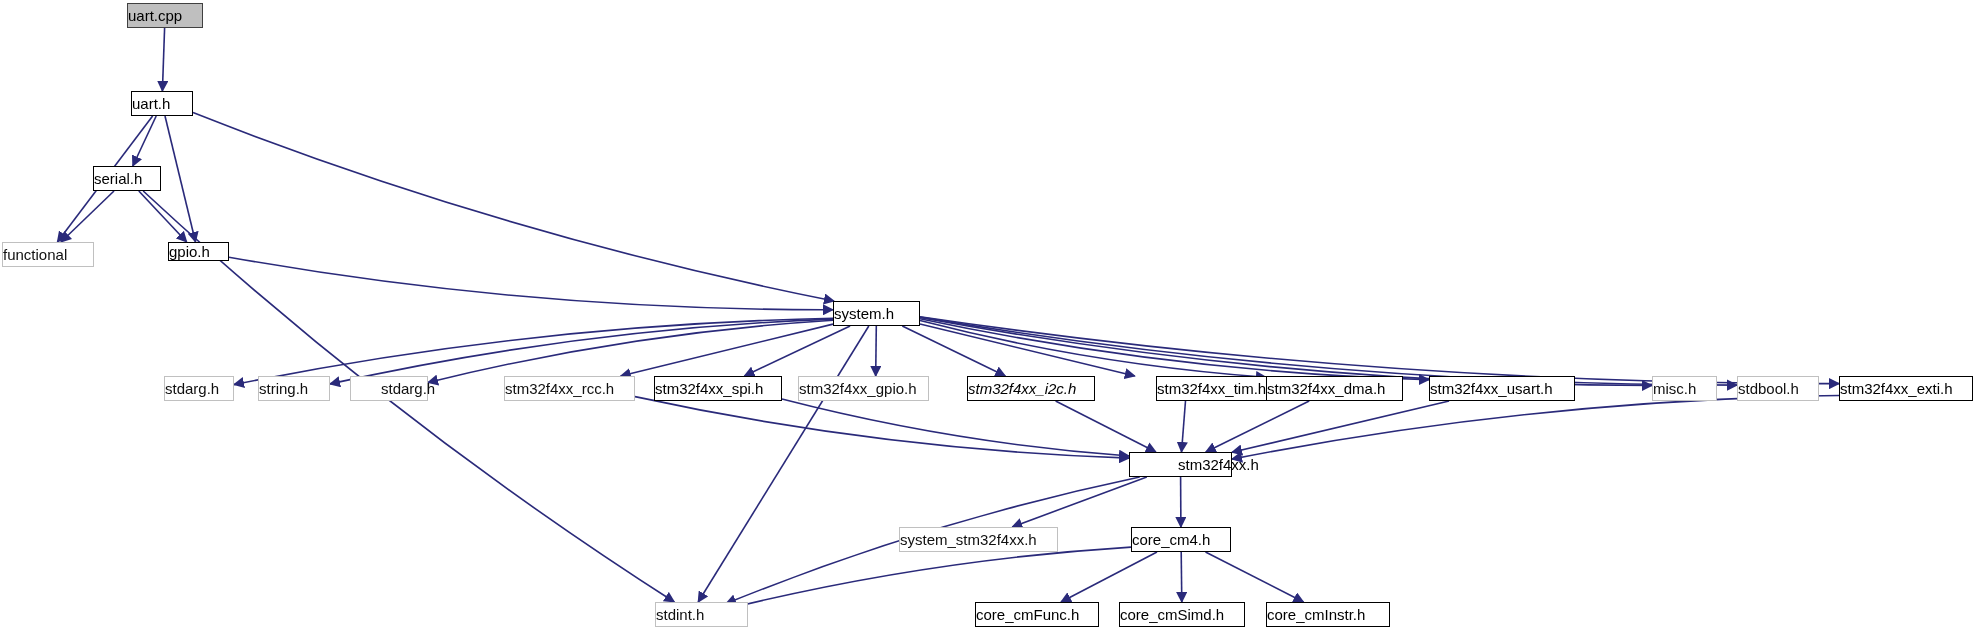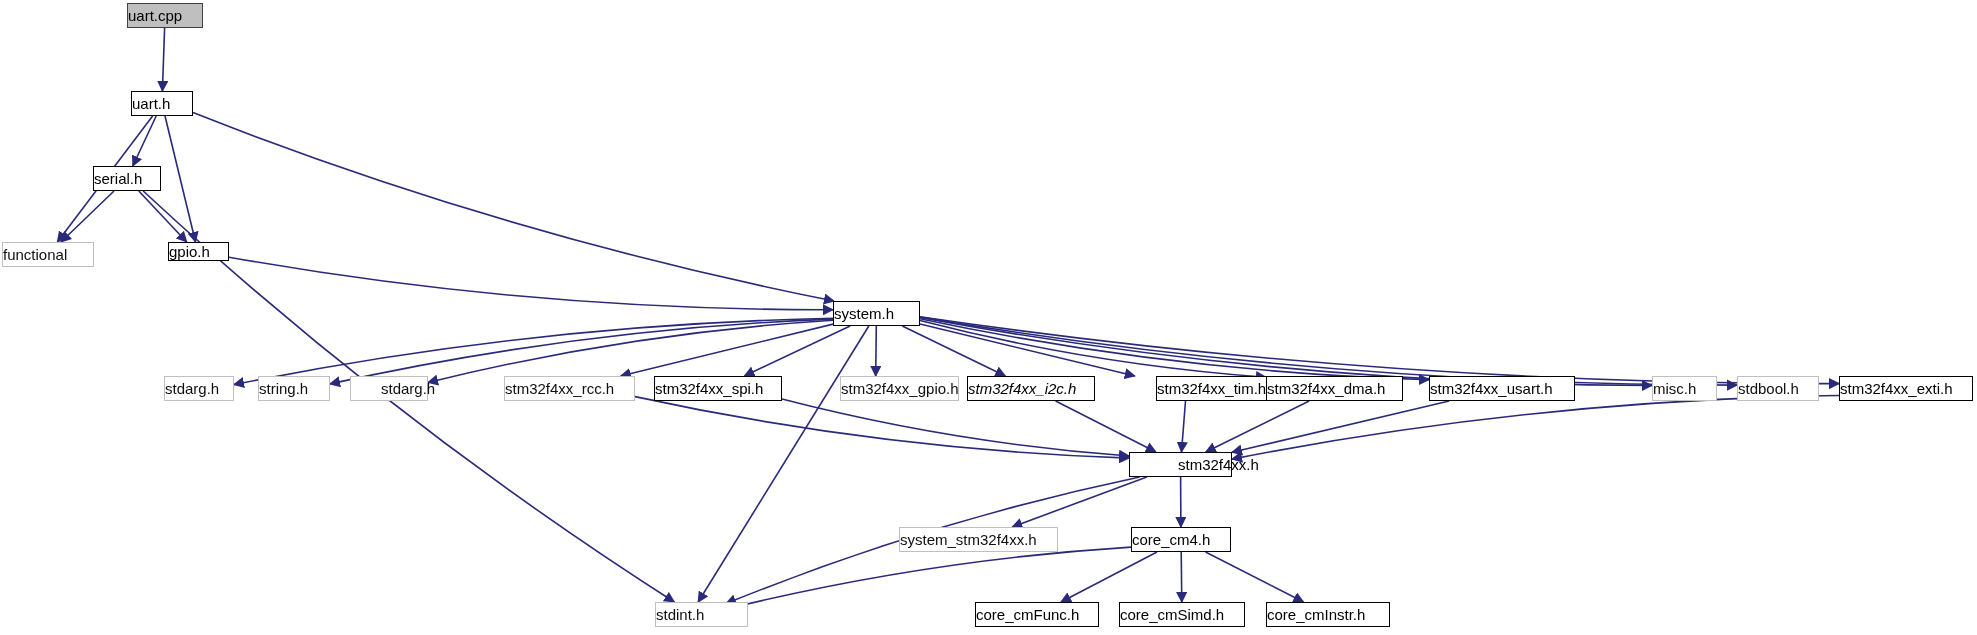--- a/index.html
+++ b/index.html
@@ -91,21 +91,21 @@
       </div>
       <div class="node sys" style="left: 350px; top: 376px; width: 78px; height: 25px; padding-left: 30px;">
         <span>stdarg.h</span>
       </div>
       <div class="node sys" style="left: 504px; top: 376px; width: 131px; height: 25px;">
         <span>stm32f4xx_rcc.h</span>
       </div>
       <div class="node hdr" style="left: 654px; top: 376px; width: 128px; height: 25px;">
         <span>stm32f4xx_spi.h</span>
       </div>
-      <div class="node sys" style="left: 840px; top: 376px; width: 119px; height: 25px;">
+      <div class="node sys" style="left: 798px; top: 376px; width: 131px; height: 25px;">
         <span>stm32f4xx_gpio.h</span>
       </div>
       <div class="node hdr" style="left: 967px; top: 376px; width: 128px; height: 25px; font-style: italic;">
         <span>stm32f4xx_i2c.h</span>
       </div>
       <div class="node hdr" style="left: 1121px; top: 376px; width: 131px; height: 25px; margin-left: 35px;">
         <span>stm32f4xx_tim.h</span>
       </div>
       <div class="node hdr" style="left: 1266px; top: 376px; width: 137px; height: 25px;">
         <span>stm32f4xx_dma.h</span>

